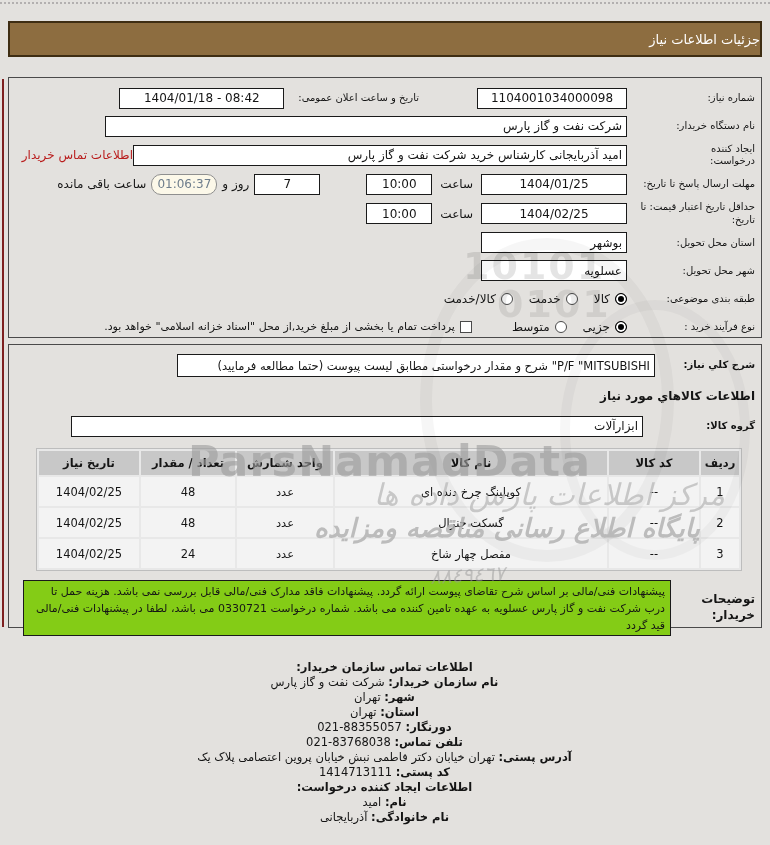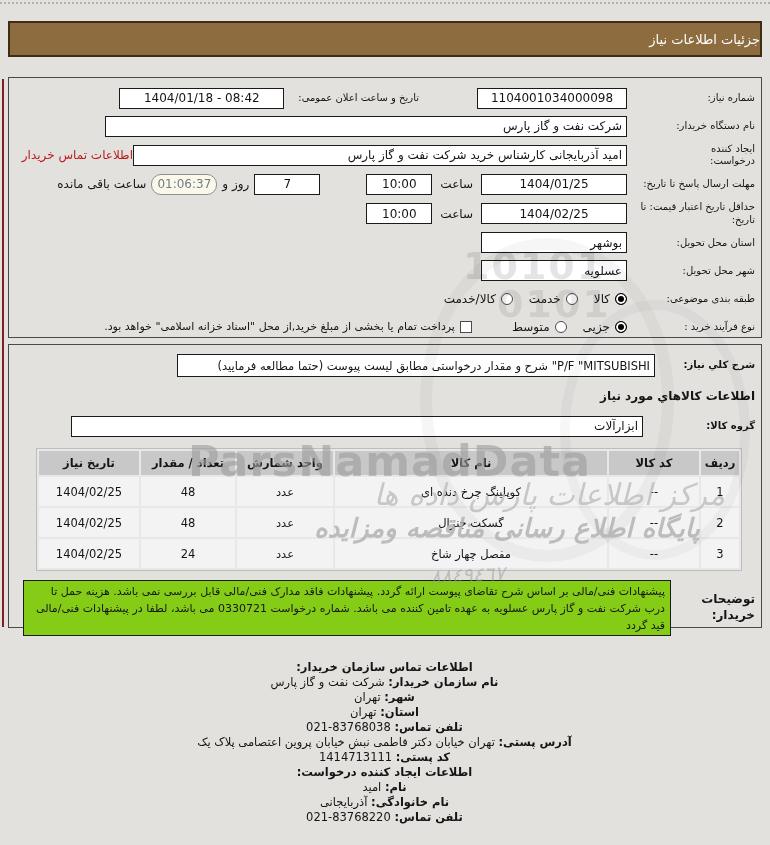--- a/index.html
+++ b/index.html
@@ -225,43 +225,43 @@
     </div>
     <div class="cline">
       <b>شهر:</b>
       <span>تهران</span>
     </div>
     <div class="cline">
       <b>استان:</b>
       <span>تهران</span>
     </div>
     <div class="cline">
+      <b>دورنگار:</b>
+      <span>88355057-021</span>
+    </div>
+    <div class="cline">
       <b>تلفن تماس:</b>
       <span>83768038-021</span>
     </div>
     <div class="cline">
       <b>آدرس پستی:</b>
       <span>تهران خیابان دکتر فاطمی نبش خیابان پروین اعتصامی پلاک یک</span>
     </div>
     <div class="cline">
       <b>کد پستی:</b>
       <span>1414713111</span>
     </div>
     <div class="cline b">اطلاعات ایجاد کننده درخواست:</div>
     <div class="cline">
       <b>نام:</b>
       <span>امید</span>
     </div>
     <div class="cline">
       <b>نام خانوادگی:</b>
       <span>آذربایجانی</span>
-    </div>
-    <div class="cline">
-      <b>تلفن تماس:</b>
-      <span>83768220-021</span>
     </div>
   </div>
 
   <div class="wm wm-c1"></div>
   <div class="wm wm-c2"></div>
   <div class="wm wm-d1">10101</div>
   <div class="wm wm-d2">0101</div>
   <div class="wm wm-brand">ParsNamadData</div>
   <div class="wm wm-fa1">مرکز اطلاعات پارس داده ها</div>
   <div class="wm wm-fa2">پایگاه اطلاع رسانی مناقصه ومزایده</div>

